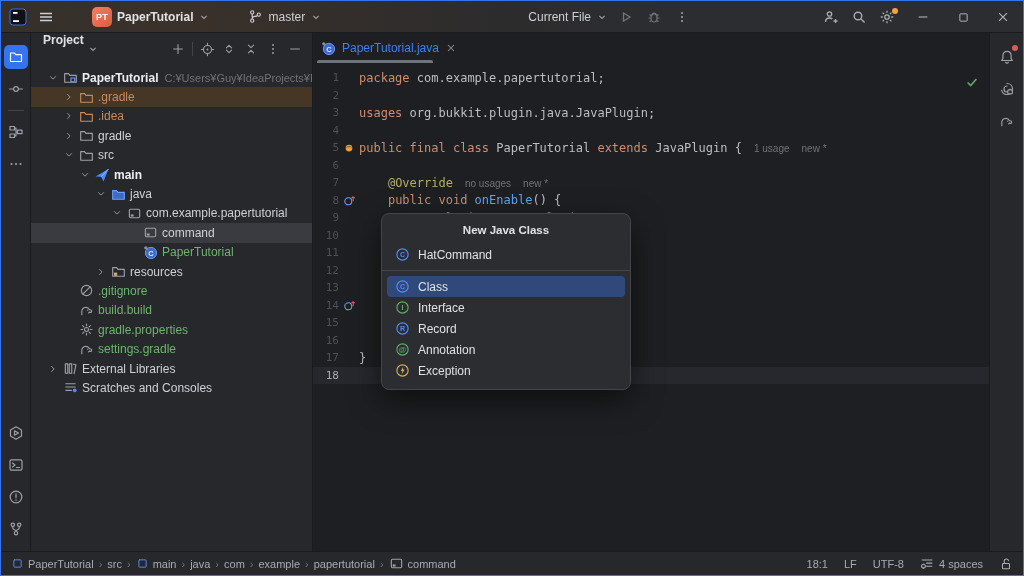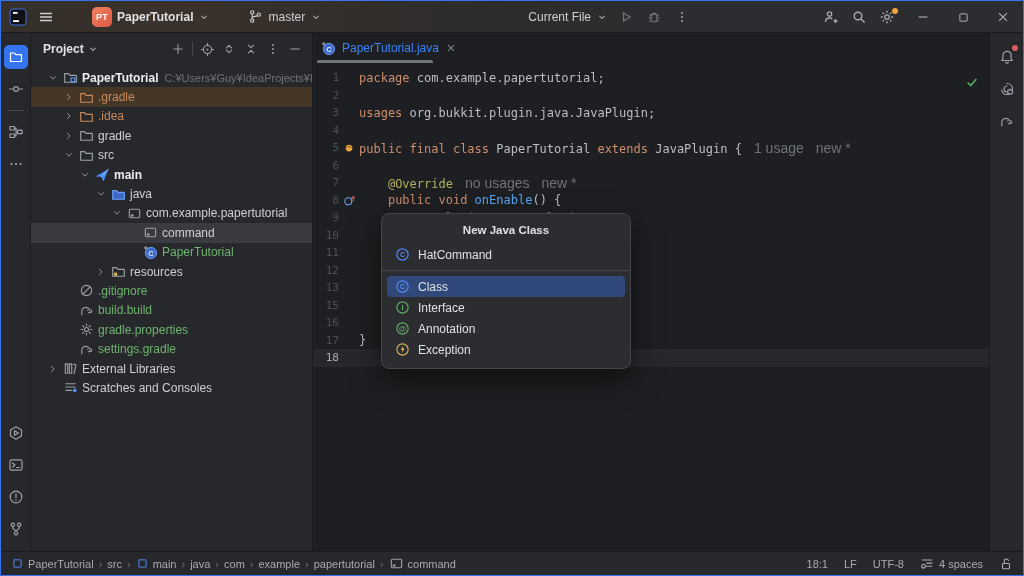--- a/index.html
+++ b/index.html
@@ -35,21 +35,21 @@
   .leftstrip { position:absolute; left:0; top:32px; width:30px; height:520px; background:#26282B;
     border-right:1px solid #1A1B1E; display:flex; flex-direction:column; align-items:center; padding:8px 0; }
   .strip-btn { width:24px; height:24px; border-radius:5px; display:flex; align-items:center; justify-content:center; margin:4px 0; }
   .strip-btn.active { background:#3574F0; }
   .strip-div { width:16px; height:1px; background:#43454A; margin:5px 0; }
   .strip-spacer { flex:1; }
 
   
   .projpanel { position:absolute; left:30px; top:32px; width:282px; height:520px; background:#26282B;
     border-right:1px solid #1A1B1E; overflow:hidden; }
-  .proj-header { height:32px; display:flex; align-items:center; padding:0 6px 0 12px; }
+  .proj-header { height:32px; display:flex; padding:0 6px 0 12px; }
   .proj-title { font-weight:700; font-size:12px; margin-right:3px; }
   .proj-actions { margin-left:auto; display:flex; align-items:center; }
   .pa-btn { width:22px; height:22px; display:flex; align-items:center; justify-content:center; border-radius:4px; }
   .pa-div { width:1px; height:14px; background:#43454A; margin:0 3px; }
   .tree { padding-top:3px; }
   .tree-row { height:19.4px; display:flex; align-items:center; white-space:nowrap; overflow:hidden; font-size:12px; color:#CED0D6; }
   .tree-row .chev { width:16px; display:flex; justify-content:center; flex:0 0 16px; }
   .tree-row .ticon { width:18px; display:flex; justify-content:center; flex:0 0 18px; }
   .tree-row .tlabel { margin-left:3px; }
   .tree-row.sel { background:#393B40; }
@@ -67,21 +67,21 @@
   .tab-underline { position:absolute; left:4px; bottom:0; height:3px; width:116px; background:#6F737A; border-radius:2px 2px 0 0; }
   .insp { position:absolute; top:42px; right:12px; }
   .code { position:absolute; left:0; top:30px; right:0; bottom:0; font-family:"DejaVu Sans Mono","Liberation Mono",monospace; font-size:12px; padding-top:6px; }
   .cline { height:17.5px; display:flex; align-items:center; position:relative; }
   .cline.cur { background:#26282E; }
   .lnum { width:26px; text-align:right; color:#4B5059; font-size:11px; flex:0 0 26px; }
   .cline.cur .lnum { color:#A9ABB2; }
   .gslot { width:20px; display:flex; justify-content:center; flex:0 0 20px; }
   .ctext { white-space:pre; }
   .kw{color:#CF8E6D} .pl{color:#BCBEC4} .fn{color:#56A8F5} .an{color:#B3AE60} .cm{color:#7A7E85}
-  .inl { color:#6F737A; font-family:"Liberation Sans",sans-serif; font-size:14px; margin-left:12px; }
+  .inl { color:#6F737A; font-family:"Liberation Sans",sans-serif; font-size:10px; margin-left:12px; }
 
   
   .rightstrip { position:absolute; right:0; top:32px; width:34px; height:520px; background:#26282B;
     border-left:1px solid #1A1B1E; display:flex; flex-direction:column; align-items:center; padding-top:8px; }
   .rs-btn { width:26px; height:26px; display:flex; align-items:center; justify-content:center; margin:3px 0; position:relative; }
 
   
   .popup { position:absolute; left:380px; top:212px; width:250px; background:#2B2D30;
     border:1px solid #43454A; border-radius:8px; box-shadow:0 10px 30px rgba(0,0,0,.55); z-index:20; padding:6px 0 8px; }
   .popup-title { text-align:center; font-weight:700; font-size:11.5px; color:#DFE1E5; padding:4px 0 8px; }
@@ -666,20 +666,32 @@
     <span class="lnum">12</span>
     <span class="gslot"></span>
         <span class="ctext"></span>
       </div>
       <div class="cline ">
     <span class="lnum">13</span>
     <span class="gslot"></span>
         <span class="ctext"></span>
       </div>
       <div class="cline ">
+    <span class="lnum">14</span>
+    <span class="gslot">
+          <span class="ic">
+            <svg width="13" height="13" viewBox="0 0 16 16" fill="none">
+              <circle cx="6.5" cy="9" r="4.3" stroke="#6C9EF8" stroke-width="1.3"></circle>
+              <path d="M12.5 9V3.2M12.5 3.2l-2 2M12.5 3.2l2 2" stroke="#DB5C5C" stroke-width="1.3"></path>
+            </svg>
+          </span>
+        </span>
+        <span class="ctext"></span>
+      </div>
+      <div class="cline ">
     <span class="lnum">15</span>
     <span class="gslot"></span>
         <span class="ctext"></span>
       </div>
       <div class="cline ">
     <span class="lnum">16</span>
     <span class="gslot"></span>
         <span class="ctext"></span>
       </div>
       <div class="cline ">
@@ -750,20 +762,29 @@
           <svg width="15" height="15" viewBox="0 0 16 16">
             <circle cx="8" cy="8" r="6" fill="none" stroke="#5FAD65" stroke-width="1.2"></circle>
             <text x="8" y="10.8" text-anchor="middle" font-size="7.5" font-weight="bold" fill="#5FAD65" font-family="Liberation Sans,sans-serif">I</text>
           </svg>
         </span>
         <span>Interface</span>
       </div>
       <div class="popup-row ">
      <span class="ic">
           <svg width="15" height="15" viewBox="0 0 16 16">
+            <circle cx="8" cy="8" r="6" fill="none" stroke="#548AF7" stroke-width="1.2"></circle>
+            <text x="8" y="10.8" text-anchor="middle" font-size="7.5" font-weight="bold" fill="#548AF7" font-family="Liberation Sans,sans-serif">R</text>
+          </svg>
+        </span>
+        <span>Record</span>
+      </div>
+      <div class="popup-row ">
+     <span class="ic">
+          <svg width="15" height="15" viewBox="0 0 16 16">
             <circle cx="8" cy="8" r="6" fill="none" stroke="#5FAD65" stroke-width="1.2"></circle>
             <text x="8" y="10.8" text-anchor="middle" font-size="8" font-weight="bold" fill="#5FAD65" font-family="Liberation Sans,sans-serif">@</text>
           </svg>
         </span>
         <span>Annotation</span>
       </div>
       <div class="popup-row ">
      <span class="ic">
           <svg width="15" height="15" viewBox="0 0 16 16">
             <circle cx="8" cy="8" r="6" fill="none" stroke="#D6AE58" stroke-width="1.2"></circle>

